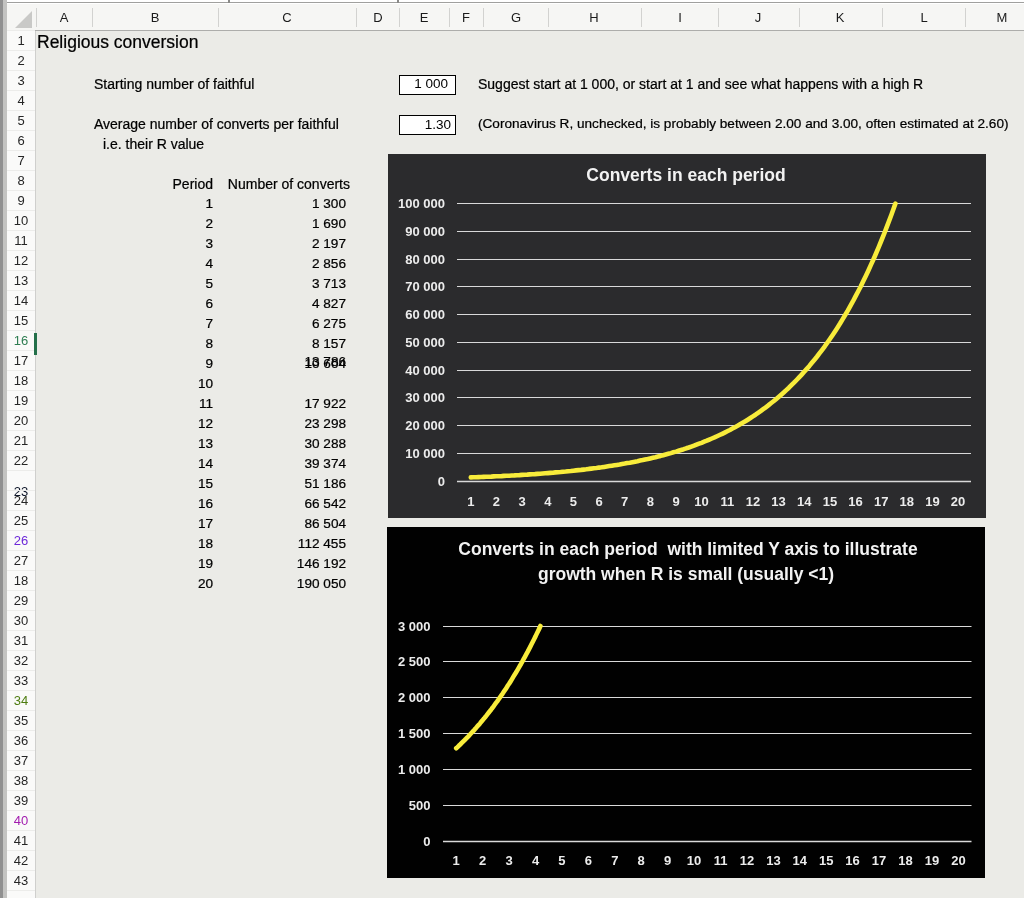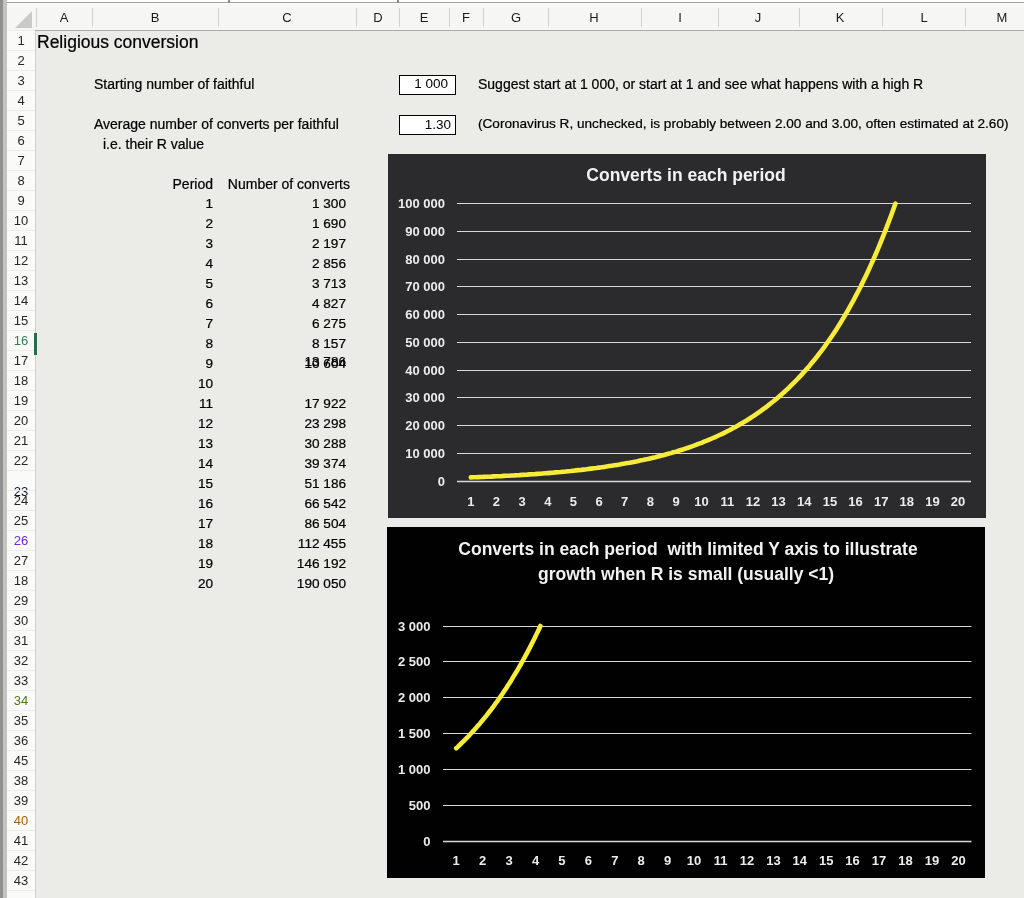--- a/index.html
+++ b/index.html
@@ -117,27 +117,27 @@
 <div class="rowhdr" style="top:651px;color:#262626">32</div>
 <div class="abs" style="left:7px;top:650px;width:28px;height:1px;background:#ececea"></div>
 <div class="rowhdr" style="top:671px;color:#262626">33</div>
 <div class="abs" style="left:7px;top:670px;width:28px;height:1px;background:#ececea"></div>
 <div class="rowhdr" style="top:691px;color:#4d7c0f">34</div>
 <div class="abs" style="left:7px;top:690px;width:28px;height:1px;background:#ececea"></div>
 <div class="rowhdr" style="top:711px;color:#262626">35</div>
 <div class="abs" style="left:7px;top:710px;width:28px;height:1px;background:#ececea"></div>
 <div class="rowhdr" style="top:731px;color:#262626">36</div>
 <div class="abs" style="left:7px;top:730px;width:28px;height:1px;background:#ececea"></div>
-<div class="rowhdr" style="top:751px;color:#262626">45</div>
+<div class="rowhdr" style="top:751px;color:#262626">37</div>
 <div class="abs" style="left:7px;top:750px;width:28px;height:1px;background:#ececea"></div>
 <div class="rowhdr" style="top:771px;color:#262626">38</div>
 <div class="abs" style="left:7px;top:770px;width:28px;height:1px;background:#ececea"></div>
 <div class="rowhdr" style="top:791px;color:#262626">39</div>
 <div class="abs" style="left:7px;top:790px;width:28px;height:1px;background:#ececea"></div>
-<div class="rowhdr" style="top:811px;color:#a16207">40</div>
+<div class="rowhdr" style="top:811px;color:#a21caf">40</div>
 <div class="abs" style="left:7px;top:810px;width:28px;height:1px;background:#ececea"></div>
 <div class="rowhdr" style="top:831px;color:#262626">41</div>
 <div class="abs" style="left:7px;top:830px;width:28px;height:1px;background:#ececea"></div>
 <div class="rowhdr" style="top:851px;color:#262626">42</div>
 <div class="abs" style="left:7px;top:850px;width:28px;height:1px;background:#ececea"></div>
 <div class="rowhdr" style="top:871px;color:#262626">43</div>
 <div class="abs" style="left:7px;top:870px;width:28px;height:1px;background:#ececea"></div>
 <div class="abs" style="left:7px;top:890px;width:28px;height:1px;background:#ececea"></div>
 <div class="abs" style="left:34px;top:333px;width:2.5px;height:22px;background:#24704a"></div>
 <div class="r" style="left:37px;top:32px;font-size:17.5px;font-weight:normal">Religious conversion</div>

